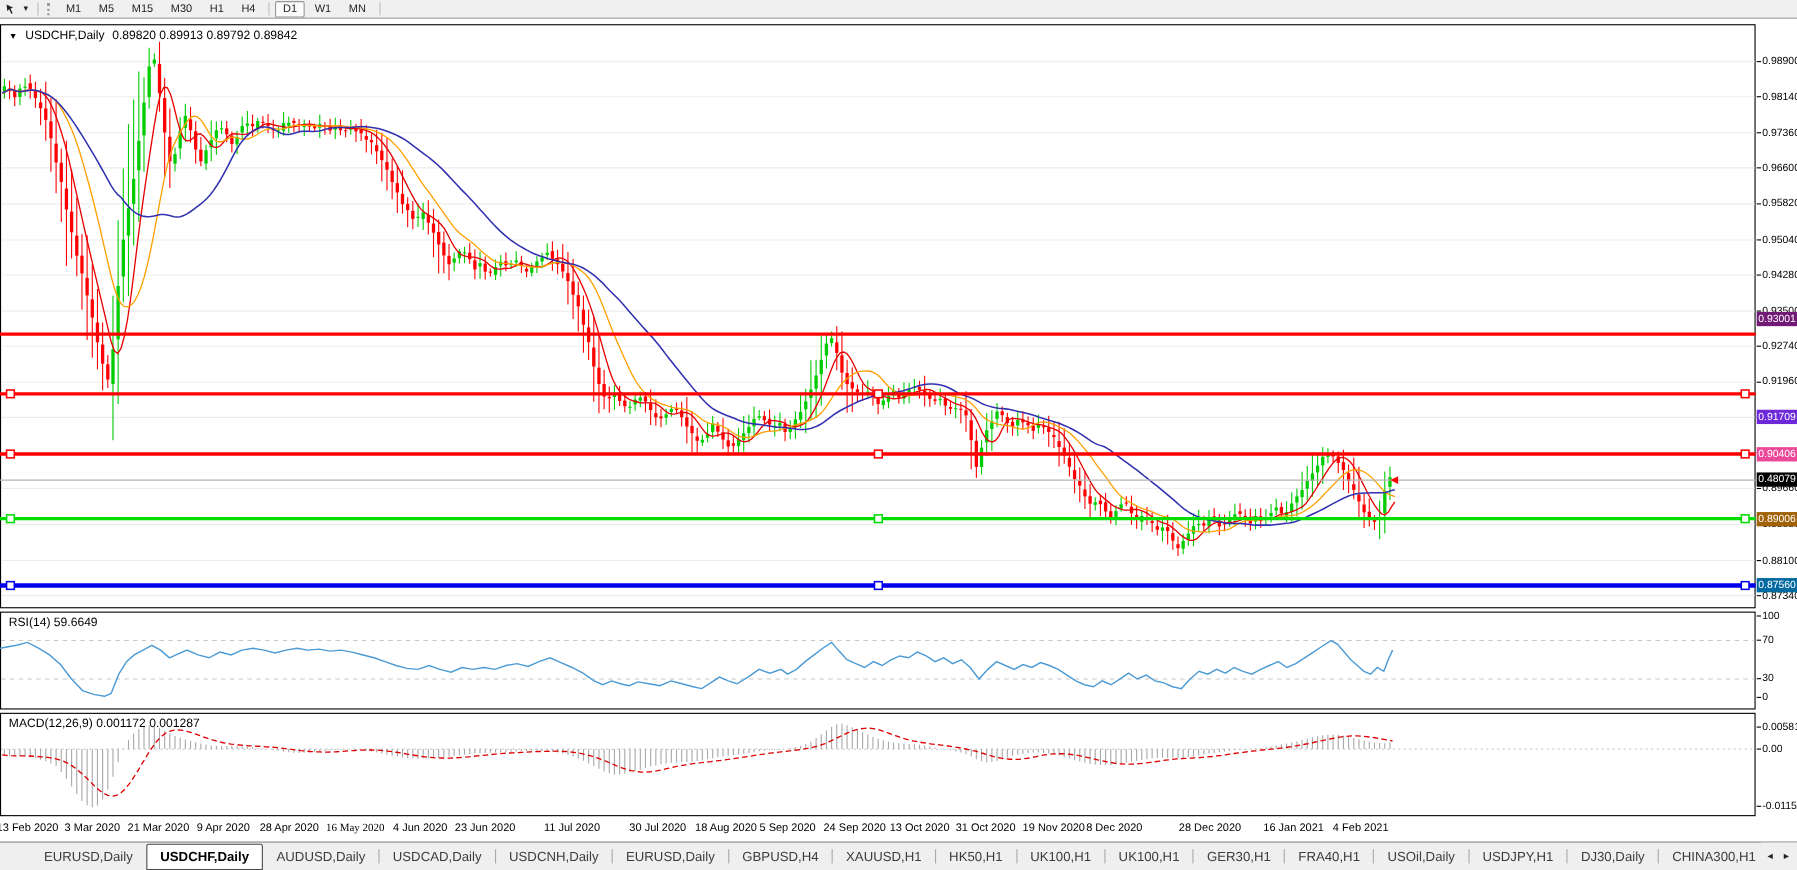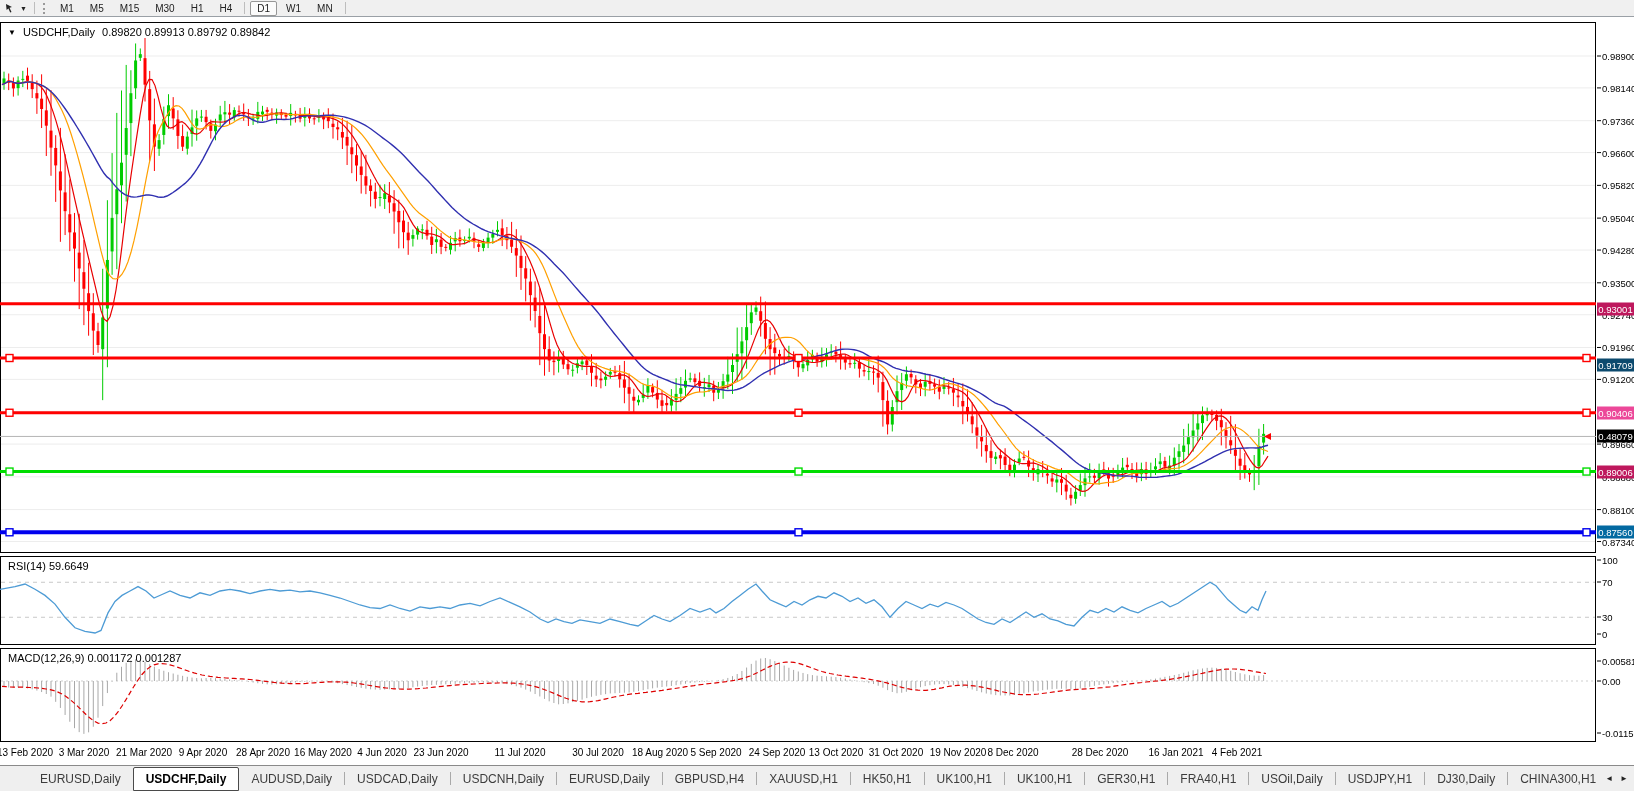--- a/index.html
+++ b/index.html
@@ -961,43 +961,43 @@
       <div class="tick-label" style="top: 250.04px;">0.94280</div>
       <div class="tick-label" style="top: 282.8px;">0.93500</div>
       <div class="tick-label" style="top: 314.72px;">0.92740</div>
       <div class="tick-label" style="top: 347.48px;">0.91960</div>
       <div class="tick-label" style="top: 379.4px;">0.91200</div>
       <div class="tick-label" style="top: 411.32px;">0.90440</div>
       <div class="tick-label" style="top: 444.08px;">0.89660</div>
       <div class="tick-label" style="top: 476.84px;">0.88880</div>
       <div class="tick-label" style="top: 509.6px;">0.88100</div>
       <div class="tick-label" style="top: 541.52px;">0.87340</div>
-      <div class="price-flag" style="top: 309px; background: #be185d;">0.93001</div>
-      <div class="price-flag" style="top: 365px; background: #0c4a6e;">0.91709</div>
+      <div class="price-flag" style="top: 290px; background: #701a75;">0.93001</div>
+      <div class="price-flag" style="top: 379px; background: #6d28d9;">0.91709</div>
       <div class="price-flag" style="top: 412.748px; background: #ec4899;">0.90406</div>
-      <div class="price-flag" style="top: 471.548px; background: #be185d;">0.89006</div>
+      <div class="price-flag" style="top: 471.548px; background: #a16207;">0.89006</div>
       <div class="price-flag" style="top: 532.28px; background: #0369a1;">0.87560</div>
       <div class="price-flag" style="top: 436.436px; background: rgb(0, 0, 0);">0.48079</div>
     </div>
   <div id="indicator-axes">
       <div class="tick-label" style="top: 560px;">100</div>
       <div class="tick-label" style="top: 582px;">70</div>
       <div class="tick-label" style="top: 617px;">30</div>
       <div class="tick-label" style="top: 634px;">0</div>
       <div class="tick-label" style="top: 661px;">0.005818</div>
       <div class="tick-label" style="top: 681px;">0.00</div>
       <div class="tick-label" style="top: 733px;">-0.011515</div>
     </div>
   <div id="date-axis">
       <div class="date-label" style="left: 25px;">13 Feb 2020</div>
       <div class="date-label" style="left: 84px;">3 Mar 2020</div>
       <div class="date-label" style="left: 144px;">21 Mar 2020</div>
       <div class="date-label" style="left: 203px;">9 Apr 2020</div>
       <div class="date-label" style="left: 263px;">28 Apr 2020</div>
-      <div class="date-label" style="left: 323px;">16 May 2020</div>
+      <div class="date-label" style="left: 323px; font-family: Liberation Serif, serif;">16 May 2020</div>
       <div class="date-label" style="left: 382px;">4 Jun 2020</div>
       <div class="date-label" style="left: 441px;">23 Jun 2020</div>
       <div class="date-label" style="left: 520px;">11 Jul 2020</div>
       <div class="date-label" style="left: 598px;">30 Jul 2020</div>
       <div class="date-label" style="left: 660px;">18 Aug 2020</div>
       <div class="date-label" style="left: 716px;">5 Sep 2020</div>
       <div class="date-label" style="left: 777px;">24 Sep 2020</div>
       <div class="date-label" style="left: 836px;">13 Oct 2020</div>
       <div class="date-label" style="left: 896px;">31 Oct 2020</div>
       <div class="date-label" style="left: 958px;">19 Nov 2020</div>

